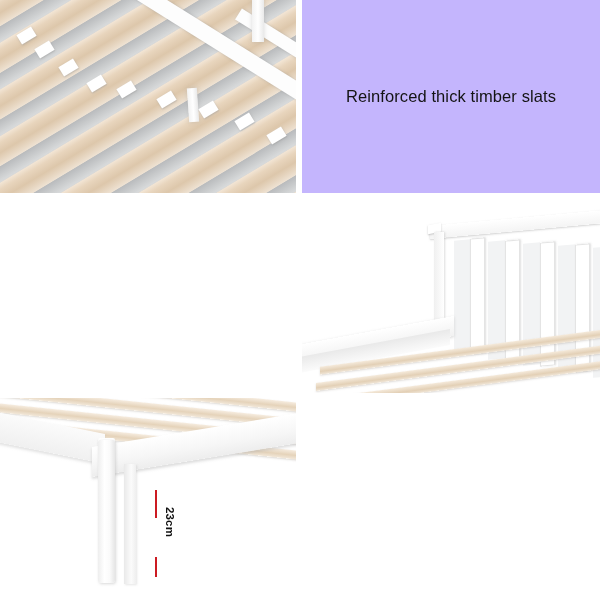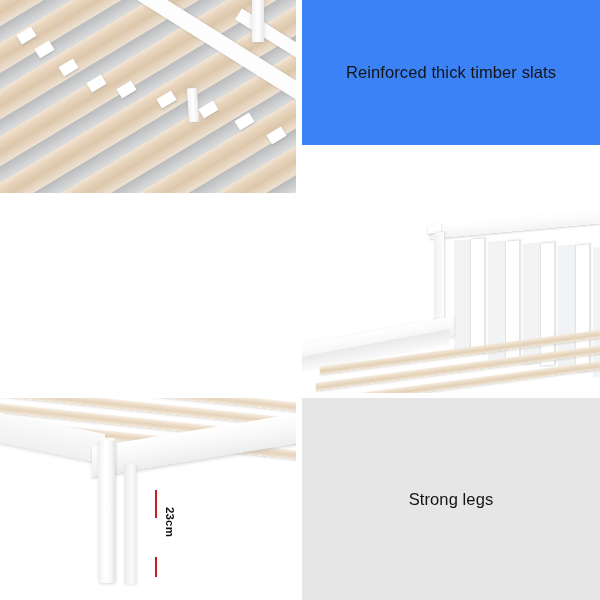--- a/index.html
+++ b/index.html
@@ -85,21 +85,21 @@
     box-shadow: 0 1px 2px rgba(150,150,150,.5);
     transform: rotate(-31deg);
   }
   #p-slats .post {
     position: absolute;
     background: linear-gradient(90deg,#f2f2f2,#ffffff 50%,#e9e9e9);
     box-shadow: 0 0 4px rgba(150,150,150,.35);
   }
 
   
-  #p-cap1 { left: 302px; top: 0; width: 298px; height: 145px; background: #3b82f6; }
+  #p-cap1 { left: 302px; top: 0; width: 298px; height: 193px; background: #c4b5fd; }
 
   
   #p-cap2 { left: 0; top: 198px; width: 296px; height: 195px; background: #e4e4e4; }
 
   
   #p-head { left: 302px; top: 198px; width: 298px; height: 195px; background: #ffffff; }
   #p-head .hb-body {
     position: absolute;
     left: 128px; top: 28px;
     width: 190px; height: 140px;
@@ -334,17 +334,14 @@
 
     <div class="leg2"></div>
     <div class="leg-top"></div>
     <div class="leg"></div>
 
     <div class="mline mline-top"></div>
     <div class="mline mline-bot"></div>
     <div class="mlabel">23cm</div>
   </div>
 
-  <div class="panel caption-panel" id="p-cap3">
-    <div class="caption">Strong legs</div>
-  </div>
 
 </div>
 
 </body></html>

